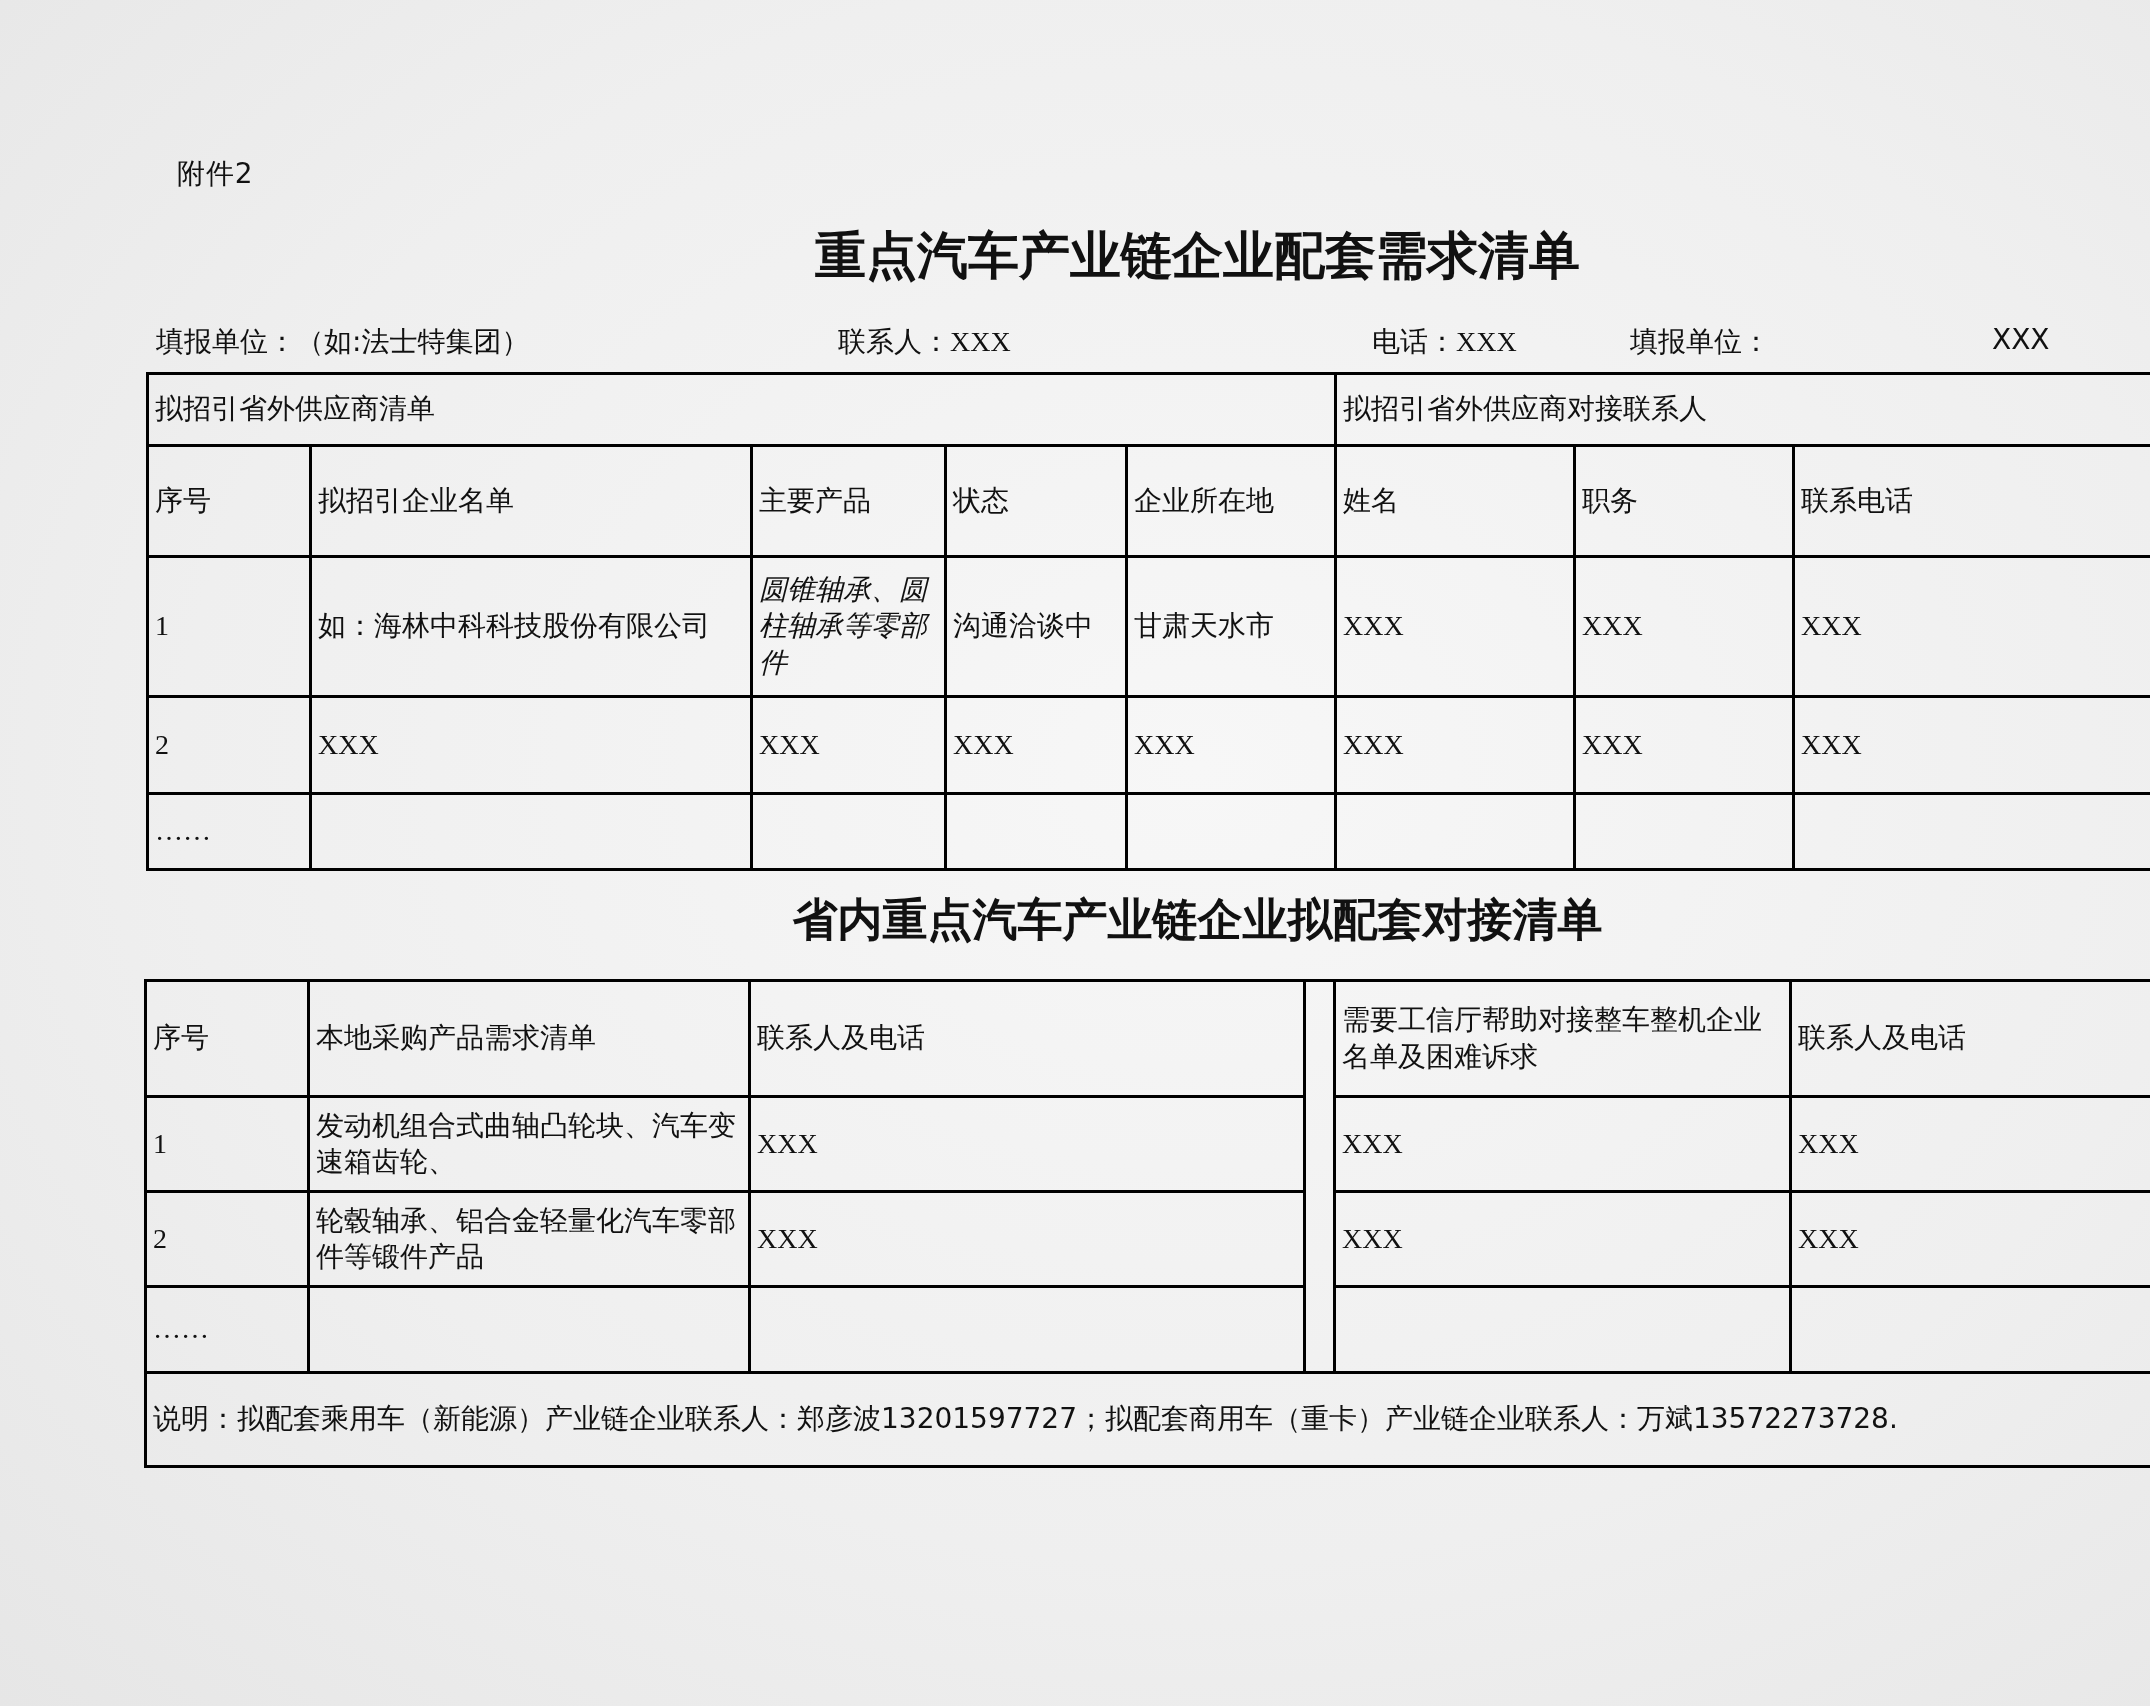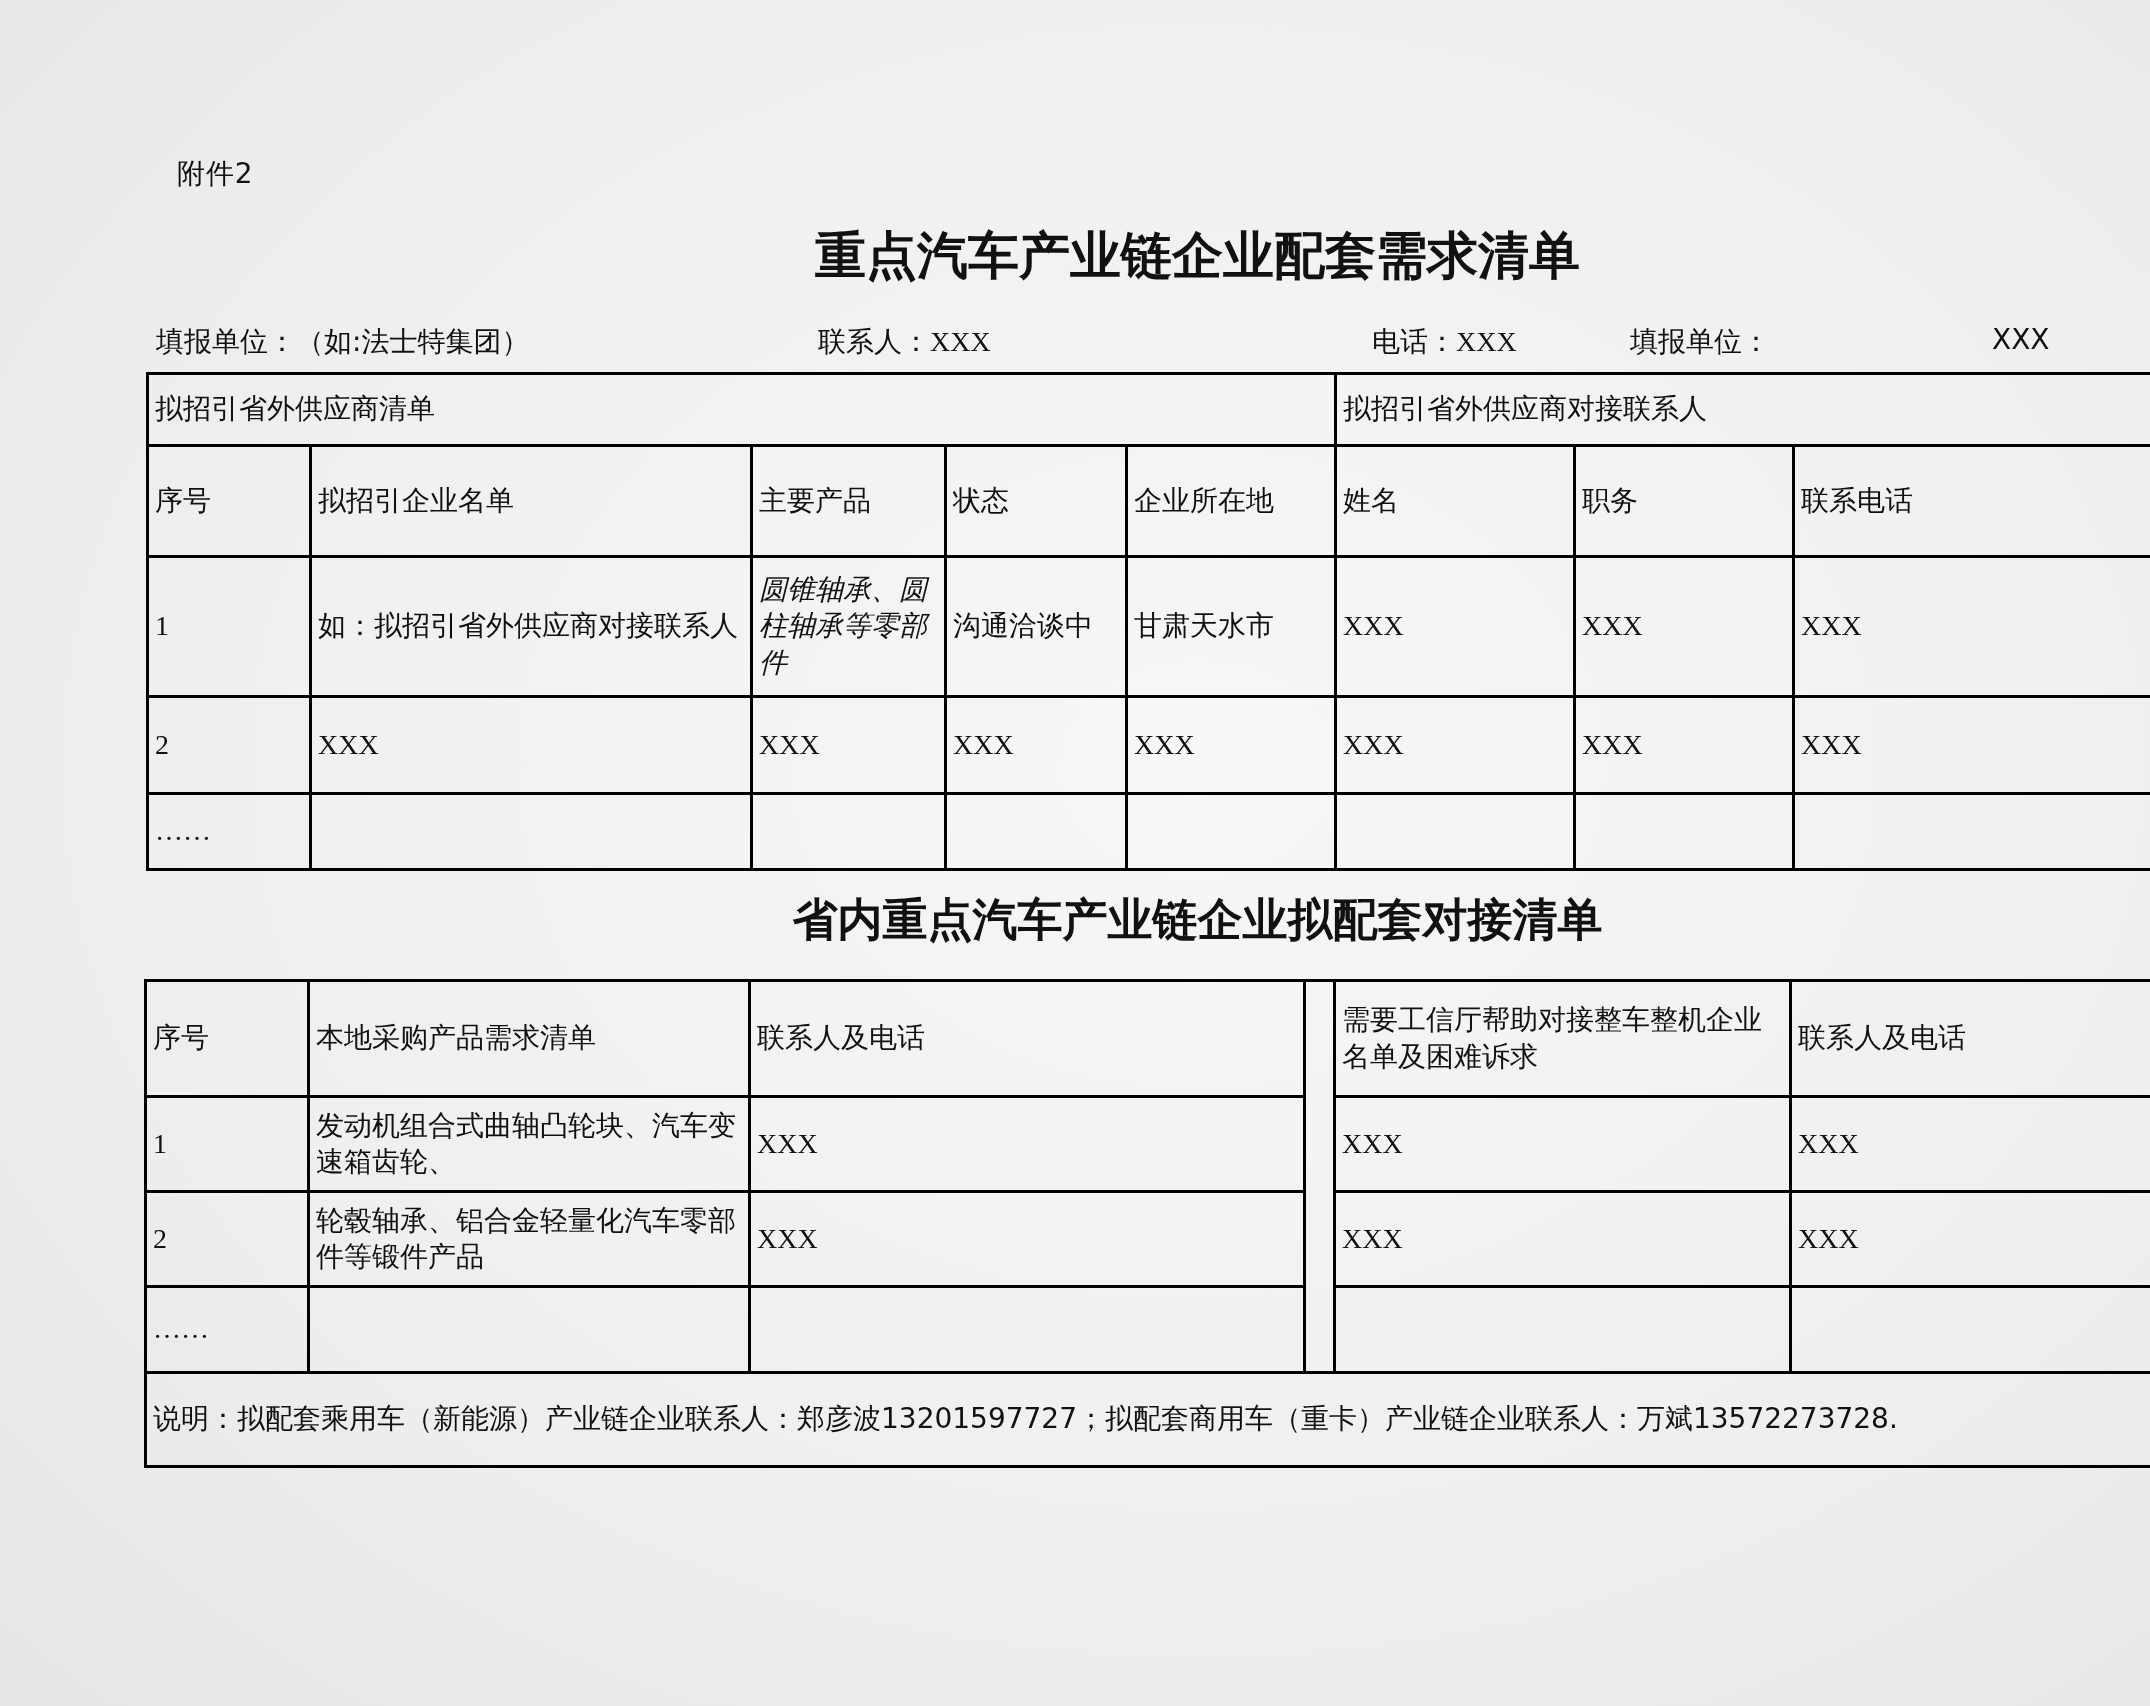--- a/index.html
+++ b/index.html
@@ -29,21 +29,21 @@
 
 <div class="page">
 
   <div class="abs attach">附件2</div>
 
   <div class="abs title title1">重点汽车产业链企业配套需求清单</div>
 
   <div class="abs meta" style="left:156px;">
     <span>填报单位：</span><span>（如:法士特集团）</span>
   </div>
-  <div class="abs meta" style="left:818px;">
+  <div class="abs meta" style="left:838px;">
     <span>联系人：</span><span class="xxx">XXX</span>
   </div>
   <div class="abs meta" style="left:1372px;">
     <span>电话：</span><span class="xxx">XXX</span>
   </div>
   <div class="abs meta" style="left:1630px;">
     <span>填报单位：</span>
   </div>
   <div class="abs meta xxx" style="left:1992px;">XXX</div>
 
@@ -68,21 +68,21 @@
       <td class="thin">拟招引企业名单</td>
       <td class="thin">主要产品</td>
       <td class="thin">状态</td>
       <td class="thin">企业所在地</td>
       <td class="thin">姓名</td>
       <td class="thin">职务</td>
       <td class="thin">联系电话</td>
     </tr>
     <tr style="height:140px">
       <td class="serif">1</td>
-      <td class="thin">如：拟招引省外供应商对接联系人</td>
+      <td class="thin">如：海林中科科技股份有限公司</td>
       <td class="thin left">圆锥轴承、圆柱轴承等零部件</td>
       <td class="thin">沟通洽谈中</td>
       <td class="thin">甘肃天水市</td>
       <td class="thin serif">XXX</td>
       <td class="thin serif">XXX</td>
       <td class="thin serif">XXX</td>
     </tr>
     <tr style="height:97px">
       <td class="serif">2</td>
       <td class="thin serif">XXX</td>

